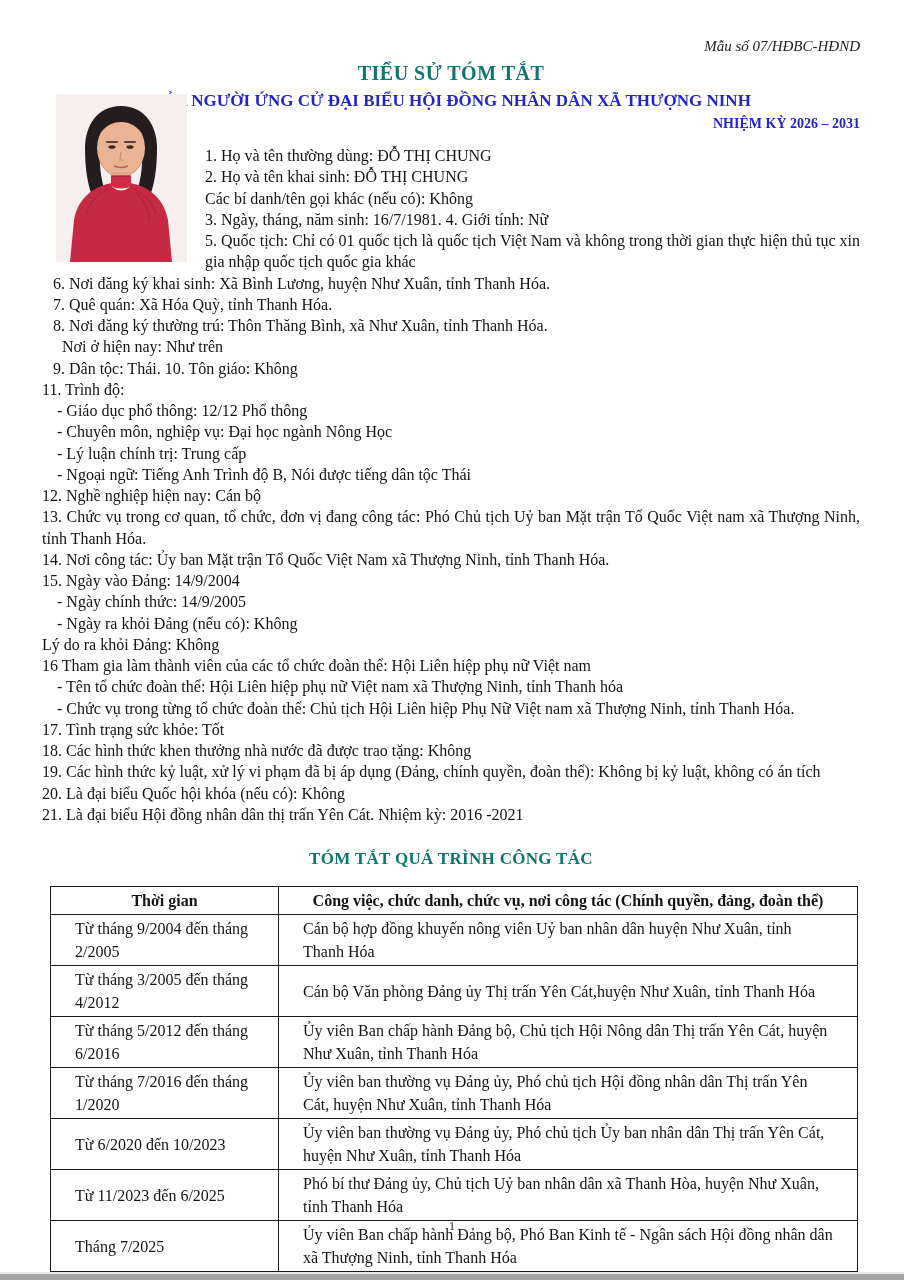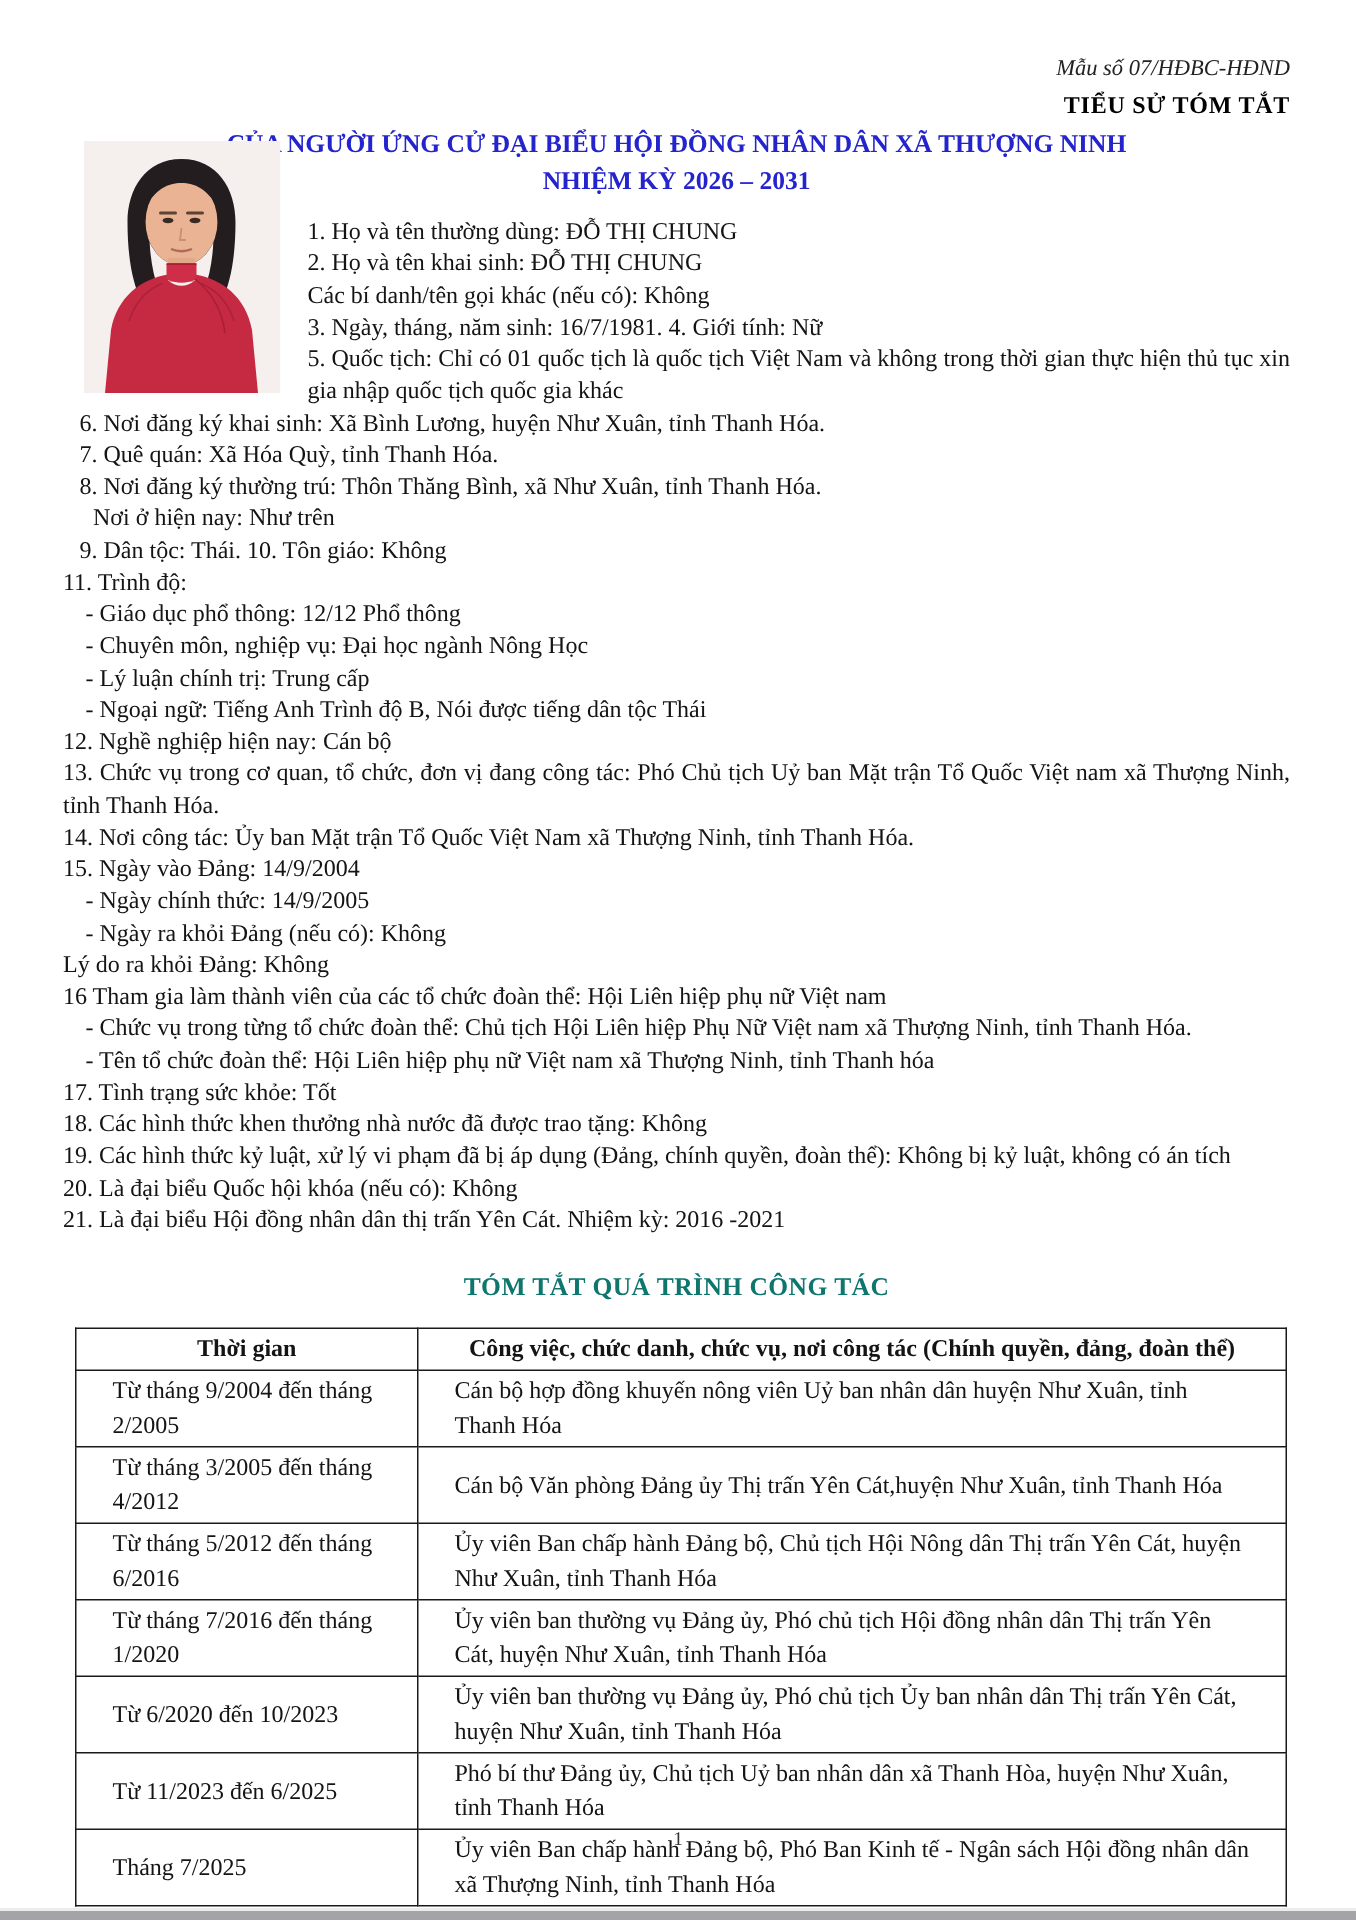--- a/index.html
+++ b/index.html
@@ -19,37 +19,37 @@
   
   .form-number {
     padding-top: 38px;
     text-align: right;
     font-style: italic;
     font-size: 15px;
     color: #222;
   }
   .title-red {
     margin-top: 7px;
-    text-align: right;
-    font-size: 16px;
-    font-weight: bold;
-    color: #000000;
+    text-align: center;
+    font-size: 20px;
+    font-weight: bold;
+    color: #0f766e;
     letter-spacing: 0.5px;
   }
   .subtitle-blue {
     margin-top: 6px;
     text-align: center;
     font-size: 17px;
     font-weight: bold;
     color: #2424cd;
   }
   .term-blue {
     margin-top: 5px;
-    text-align: center;
-    font-size: 17px;
+    text-align: right;
+    font-size: 14px;
     font-weight: bold;
     color: #2424cd;
   }
   
   .photo {
     position: absolute;
     left: 56px; top: 94px;
     width: 131px; height: 168px;
   }
   .photo svg { display: block; width: 100%; height: 100%; }
@@ -182,22 +182,22 @@
     <div class="line ind3">- Lý luận chính trị: Trung cấp</div>
     <div class="line ind3">- Ngoại ngữ: Tiếng Anh Trình độ B, Nói được tiếng dân tộc Thái</div>
     <div class="line">12. Nghề nghiệp hiện nay: Cán bộ</div>
     <div class="line just">13. Chức vụ trong cơ quan, tổ chức, đơn vị đang công tác: Phó Chủ tịch Uỷ ban  Mặt trận Tổ Quốc Việt nam xã Thượng Ninh, tỉnh Thanh Hóa.</div>
     <div class="line">14. Nơi công tác:  Ủy ban Mặt trận Tổ Quốc Việt Nam xã Thượng Ninh, tỉnh Thanh Hóa.</div>
     <div class="line">15. Ngày vào Đảng: 14/9/2004</div>
     <div class="line ind3">- Ngày chính thức: 14/9/2005</div>
     <div class="line ind3">- Ngày ra khỏi Đảng (nếu có): Không</div>
     <div class="line">Lý do ra khỏi Đảng: Không</div>
     <div class="line">16 Tham gia làm thành viên của các tổ chức đoàn thể: Hội Liên hiệp phụ nữ Việt nam</div>
+    <div class="line ind3">- Tên tổ chức đoàn thể: Hội Liên hiệp phụ nữ Việt nam xã Thượng Ninh, tỉnh Thanh hóa</div>
     <div class="line ind3">- Chức vụ trong từng tổ chức đoàn thể: Chủ tịch Hội Liên hiệp Phụ Nữ Việt nam xã Thượng Ninh, tỉnh Thanh Hóa.</div>
-    <div class="line ind3">- Tên tổ chức đoàn thể: Hội Liên hiệp phụ nữ Việt nam xã Thượng Ninh, tỉnh Thanh hóa</div>
     <div class="line">17. Tình trạng sức khỏe: Tốt</div>
     <div class="line">18. Các hình thức khen thưởng nhà nước đã được trao tặng: Không</div>
     <div class="line">19. Các hình thức kỷ luật, xử lý vi phạm đã bị áp dụng (Đảng, chính quyền, đoàn thể): Không bị kỷ luật, không có án tích</div>
     <div class="line">20. Là đại biểu Quốc hội khóa (nếu có): Không</div>
     <div class="line">21. Là đại biểu Hội đồng nhân dân thị trấn Yên Cát. Nhiệm kỳ: 2016 -2021</div>
   </div>
 
   <div class="work-heading">TÓM TẮT QUÁ TRÌNH CÔNG TÁC</div>
 
   <table class="work">

